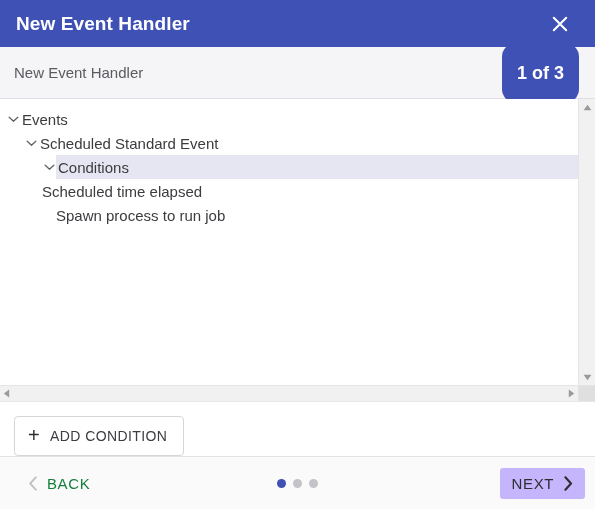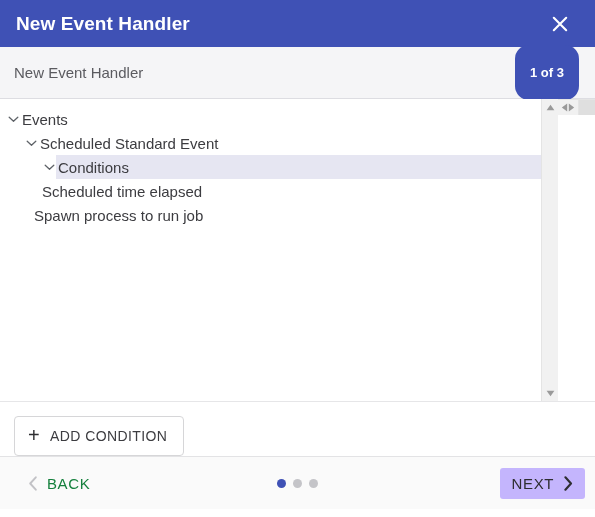--- a/index.html
+++ b/index.html
@@ -67,36 +67,36 @@
     flex: 0 0 auto;
   }
   .subheader-title {
     color: #5b5b60;
     font-size: 15px;
     line-height: 1;
   }
   .step-badge {
     background: #3f51b5;
     color: #ffffff;
-    font-size: 13px;
+    font-size: 18px;
     font-weight: bold;
     border-radius: 14px;
     padding: 21px 15px;
     line-height: 1;
     white-space: nowrap;
   }
 
   
   .tree-wrap {
     position: relative;
     flex: 0 0 auto;
     height: 303px;
     background: #ffffff;
     display: flex;
-    flex-direction: row;
+    flex-direction: column;
     overflow: hidden;
     border-bottom: 1px solid #e6e6e8;
     box-sizing: border-box;
   }
   .tree-body {
     position: relative;
     flex: 1 1 auto;
     overflow: hidden;
     display: flex;
   }
@@ -144,21 +144,21 @@
     position: relative;
     z-index: 1;
     background: transparent;
   }
 
   
   .lvl0 { padding-left: 4px; }
   .lvl1 { padding-left: 22px; }
   .lvl2 { padding-left: 40px; }
   .lvl3-noc { padding-left: 42px; }
-  .lvl2-noc { padding-left: 34px; }
+  .lvl2-noc { padding-left: 56px; }
 
   
   .vscroll {
     width: 17px;
     min-width: 17px;
     background: #f1f1f1;
     border-left: 1px solid #e4e4e4;
     display: flex;
     flex-direction: column;
     justify-content: space-between;

